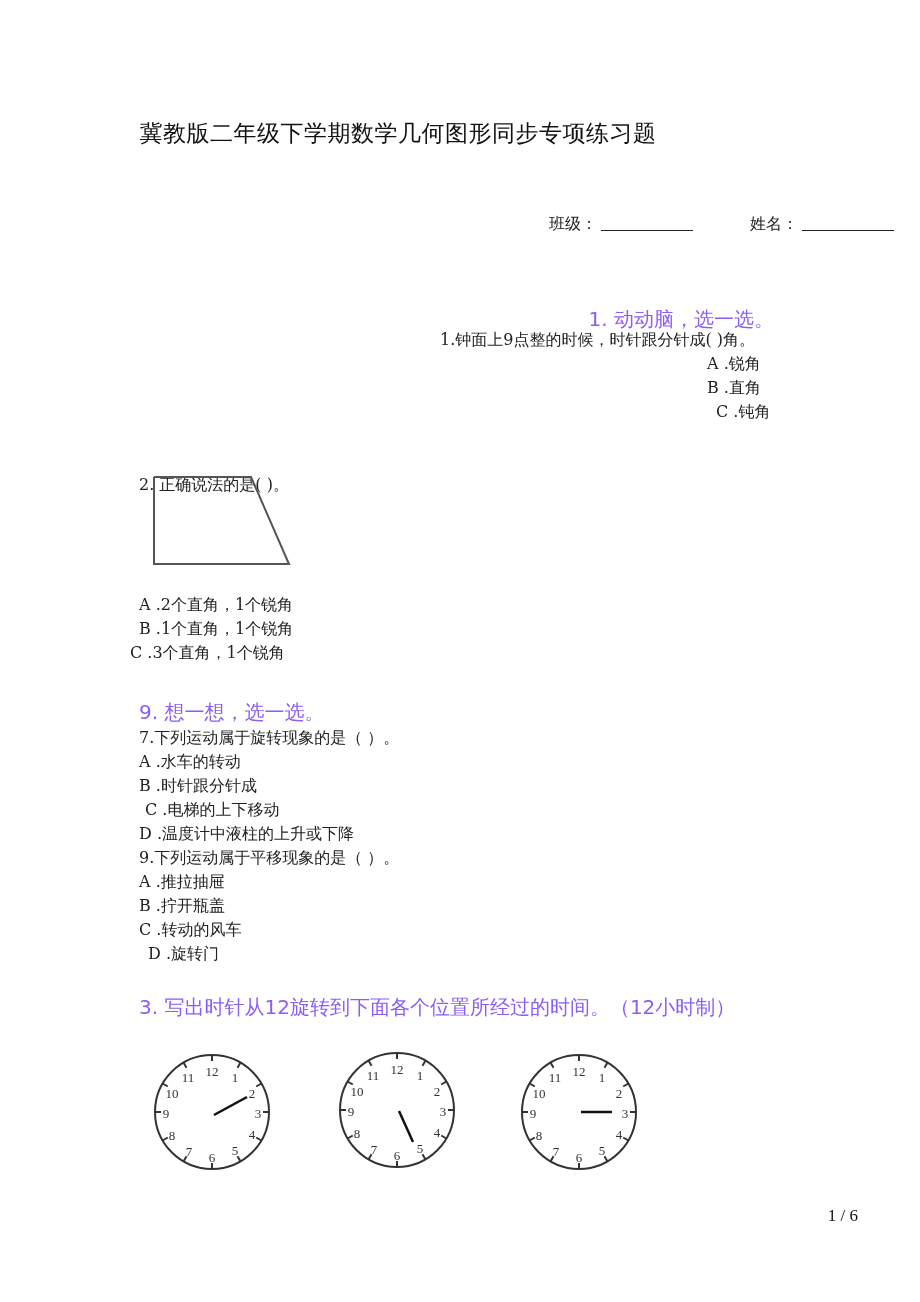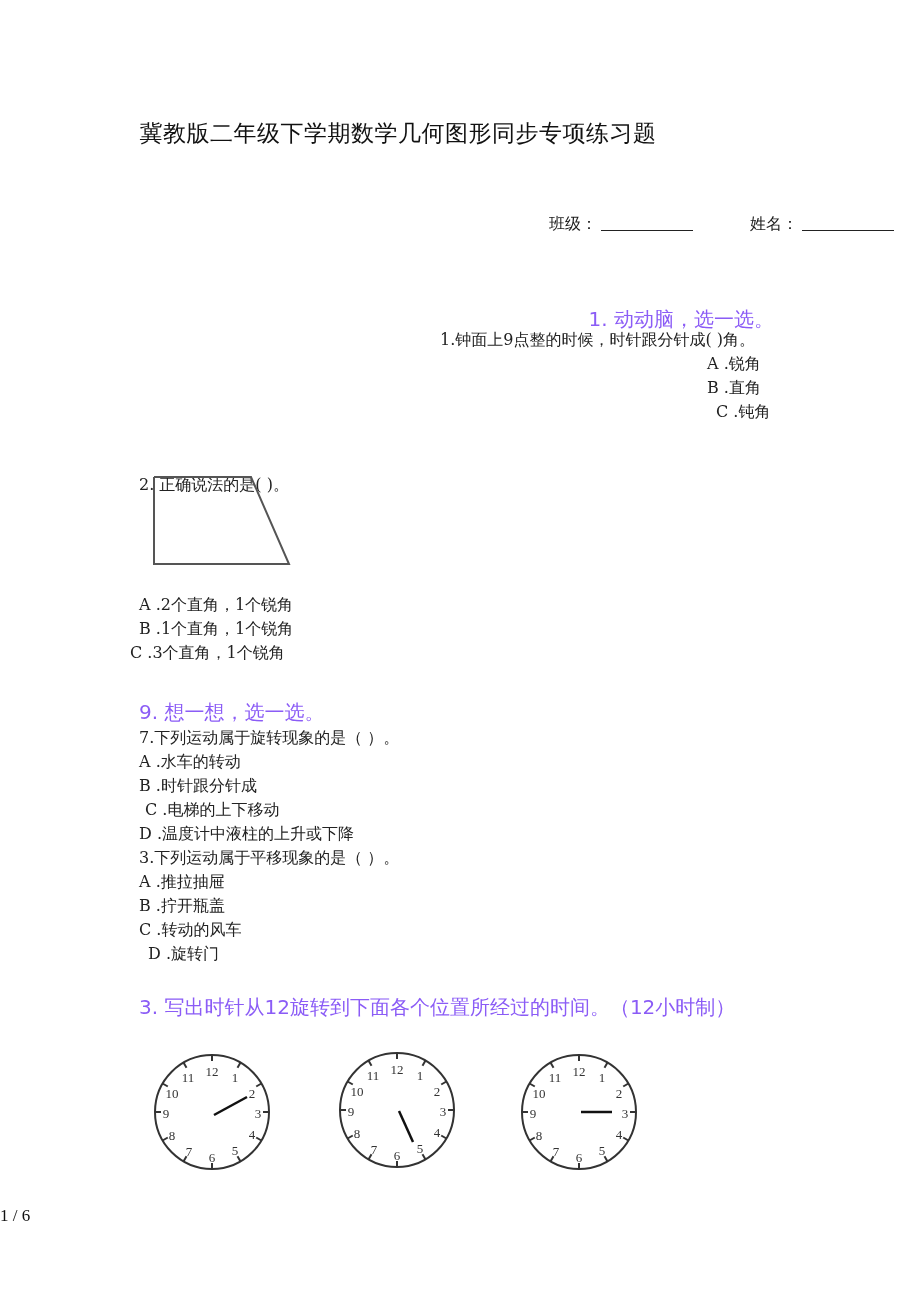--- a/index.html
+++ b/index.html
@@ -49,21 +49,21 @@
     .line {
       font-size: 16px;
       line-height: 24px;
       white-space: nowrap;
       color: #222;
     }
     .right { text-align: right; }
     .clock { width: 120px; height: 120px; }
     .page-num {
       left: 0; width: 858px; top: 1206px;
-      text-align: left;
+      text-align: right;
       font-family: "Liberation Serif", serif;
       font-size: 17px;
       color: #111;
     }
   </style>
 </head>
 <body>
 
 <div class="abs title">冀教版二年级下学期数学几何图形同步专项练习题</div>
 
@@ -89,21 +89,21 @@
 <div class="abs line" style="left:139px; top:593px;">A .2个直角，1个锐角</div>
 <div class="abs line" style="left:139px; top:617px;text-align:center;">B .1个直角，1个锐角</div>
 <div class="abs line" style="left:130px; top:641px;">C .3个直角，1个锐角</div>
 
 <div class="abs heading" style="left:139px; top:699px;">9.  想一想，选一选。</div>
 <div class="abs line" style="left:139px; top:726px;">7.下列运动属于旋转现象的是（    ）。</div>
 <div class="abs line" style="left:139px; top:750px;">A .水车的转动</div>
 <div class="abs line" style="left:139px; top:774px;">B .时针跟分针成</div>
 <div class="abs line" style="left:137px; top:798px;margin-left:8px;">C .电梯的上下移动</div>
 <div class="abs line" style="left:139px; top:822px;">D .温度计中液柱的上升或下降</div>
-<div class="abs line" style="left:139px; top:846px;">3.下列运动属于平移现象的是（    ）。</div>
+<div class="abs line" style="left:139px; top:846px;">9.下列运动属于平移现象的是（    ）。</div>
 <div class="abs line" style="left:139px; top:870px;">A .推拉抽屉</div>
 <div class="abs line" style="left:139px; top:894px;">B .拧开瓶盖</div>
 <div class="abs line" style="left:139px; top:918px;">C .转动的风车</div>
 <div class="abs line" style="left:139px; top:942px;margin-left:9px;">D .旋转门</div>
 
 <div class="abs heading" style="left:139px; top:994px;">3.  写出时针从12旋转到下面各个位置所经过的时间。（12小时制）</div>
 
 <div class="abs" style="left:152px; top:1052px;">
   <svg class="clock" viewBox="0 0 120 120">
     <circle cx="60" cy="60" r="57" fill="none" stroke="#333" stroke-width="2"></circle>

